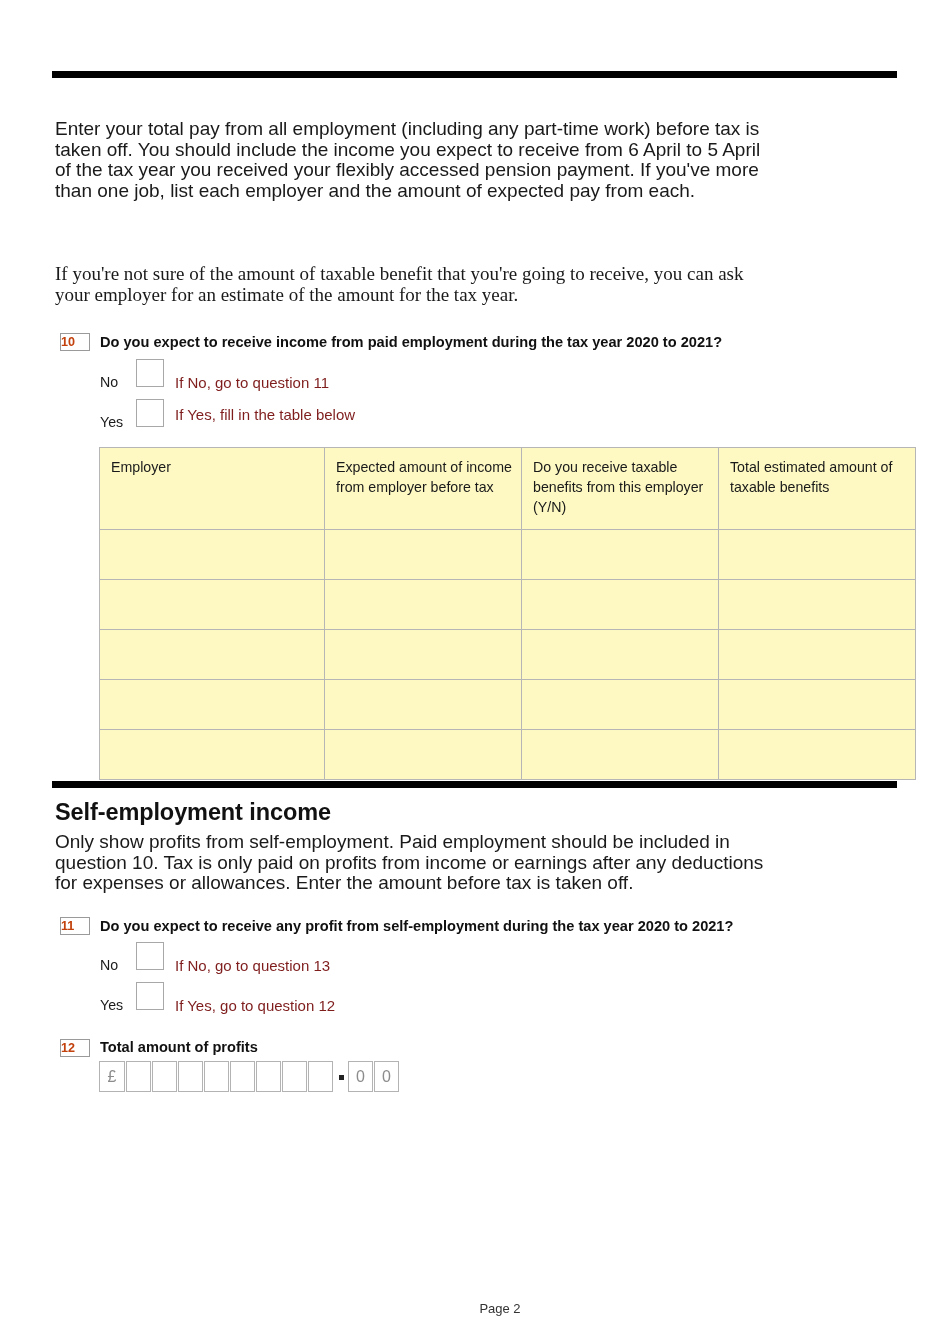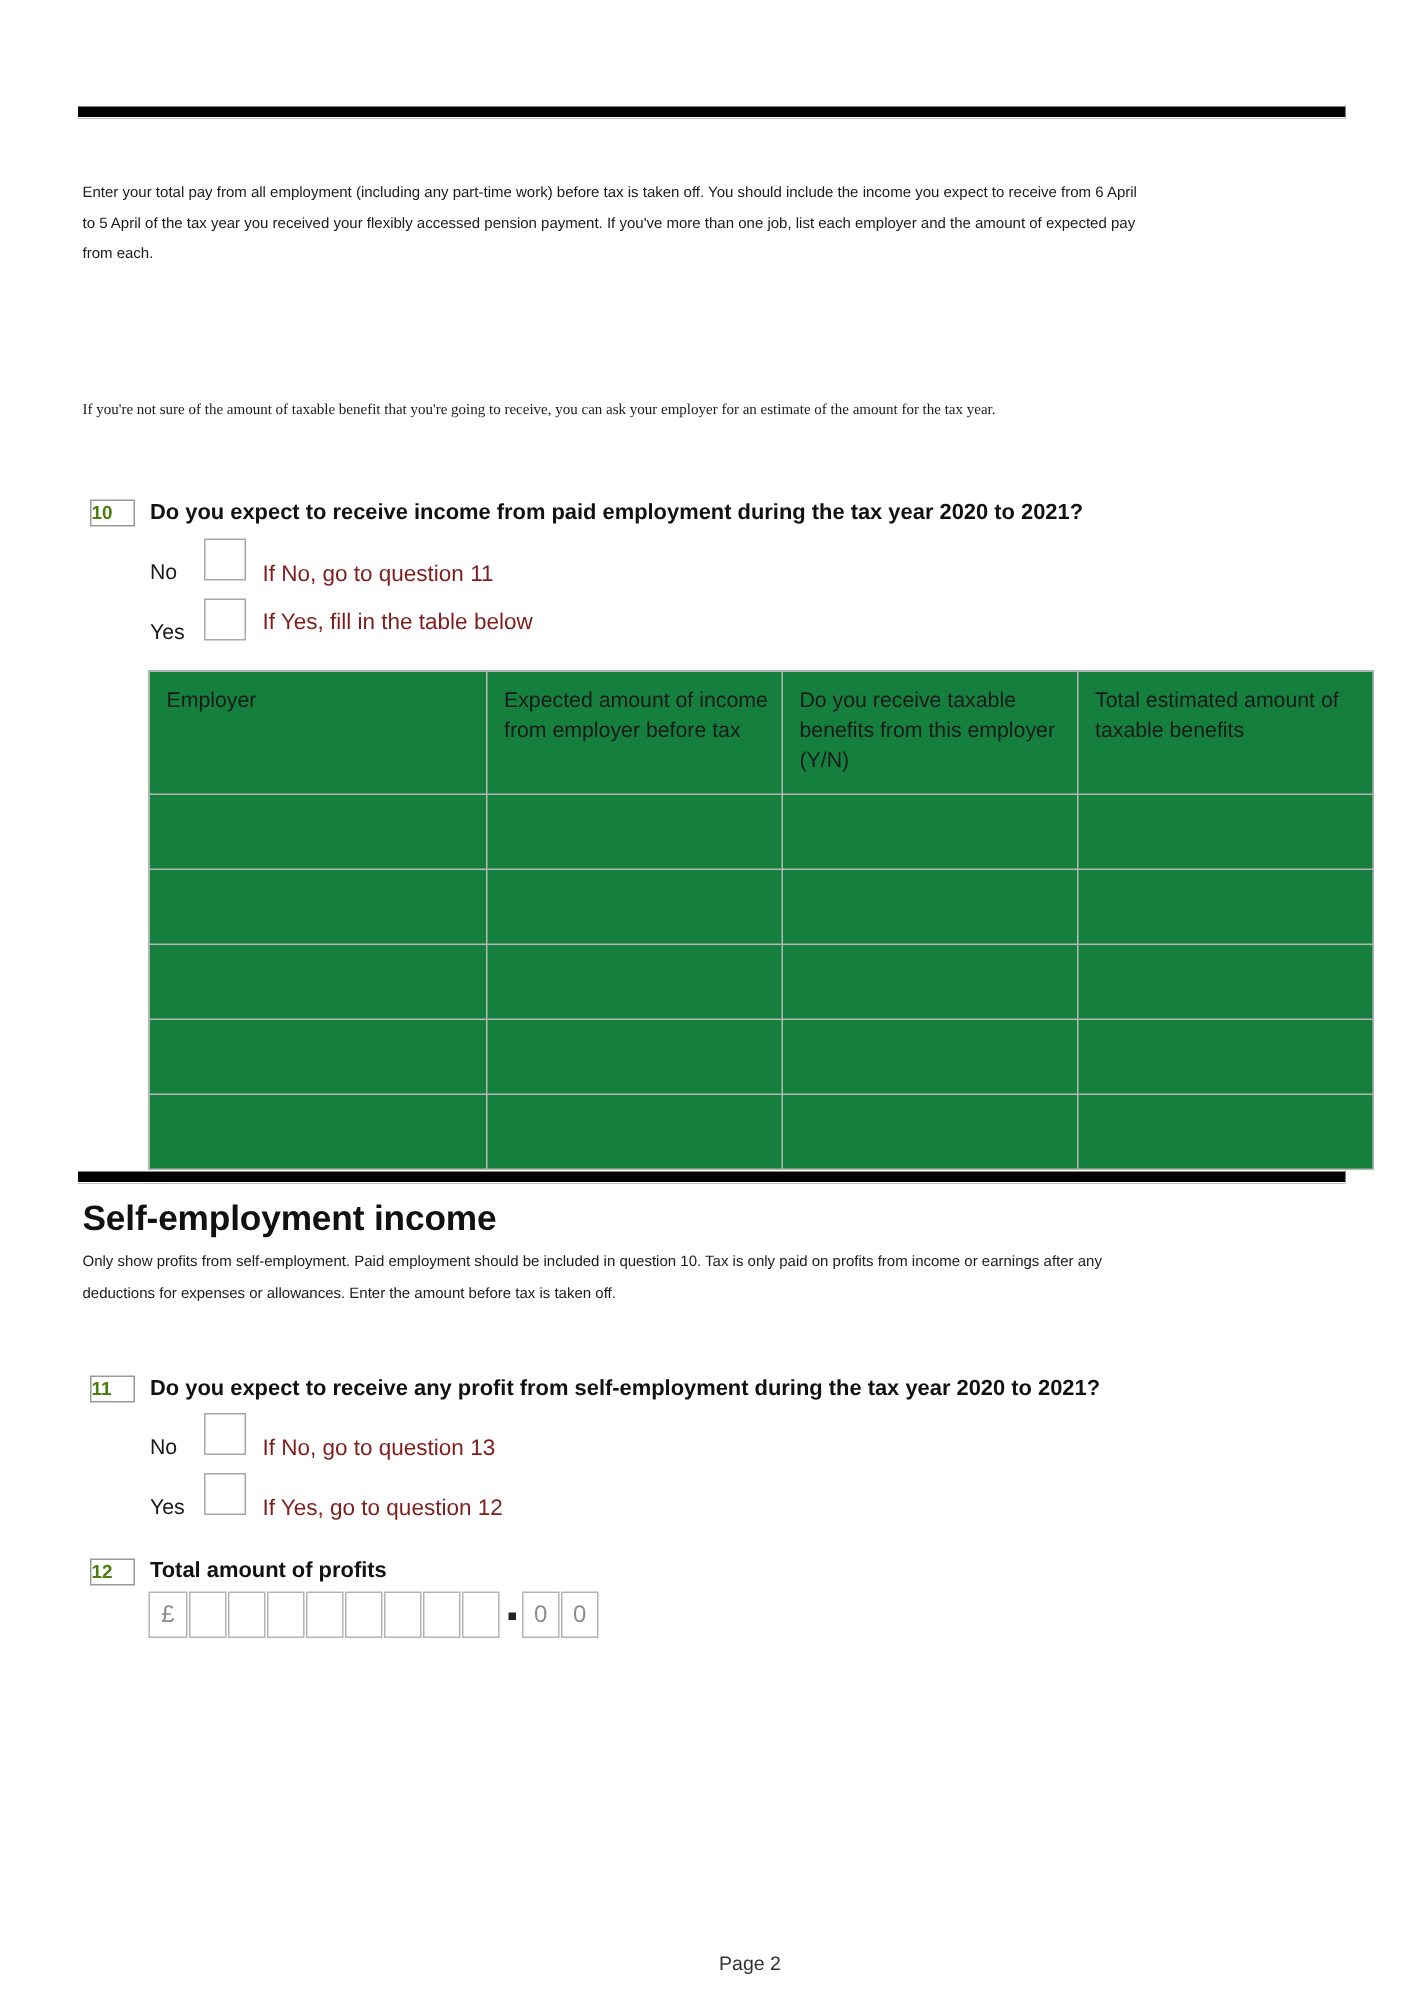--- a/index.html
+++ b/index.html
@@ -41,35 +41,35 @@
     font-weight: bold;
     letter-spacing: -0.1px;
     color: #111111;
     white-space: nowrap;
   }
 
   
   .para {
     position: absolute;
     left: 55px;
-    font-size: 10px;
+    font-size: 19px;
     line-height: 20.6px;
     color: #1a1a1a;
   }
 
   
   .qnum {
     position: absolute;
     width: 30px;
     height: 18px;
     border: 1px solid #9a9a9a;
     box-sizing: border-box;
     font-size: 12.6px;
     font-weight: bold;
-    color: #4d7c0f;
+    color: #c2410c;
     text-align: right;
     line-height: 16px;
     padding-right: 20px;
     background: #ffffff;
   }
   .qtext {
     position: absolute;
     font-size: 14.6px;
     font-weight: bold;
     color: #111111;
@@ -98,21 +98,21 @@
   }
 
   
   .emp-table {
     position: absolute;
     left: 99px;
     top: 447px;
     width: 768px;
     border-collapse: collapse;
     table-layout: fixed;
-    background: #15803d;
+    background: #fef9c3;
   }
   .emp-table td {
     border: 1px solid #b6b6b6;
     vertical-align: top;
     padding: 9px 0 0 11px;
     font-size: 14.2px;
     line-height: 20px;
     color: #1a1a1a;
   }
   .emp-table tr.head td { height: 72px; }

